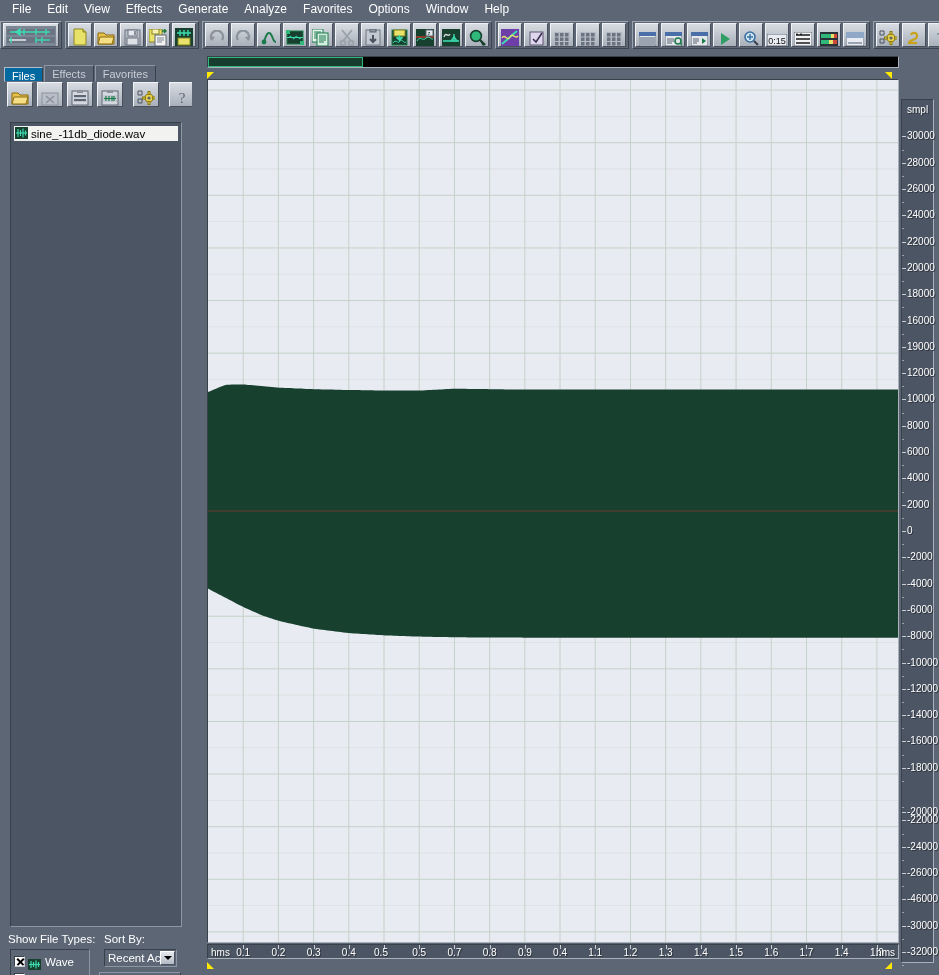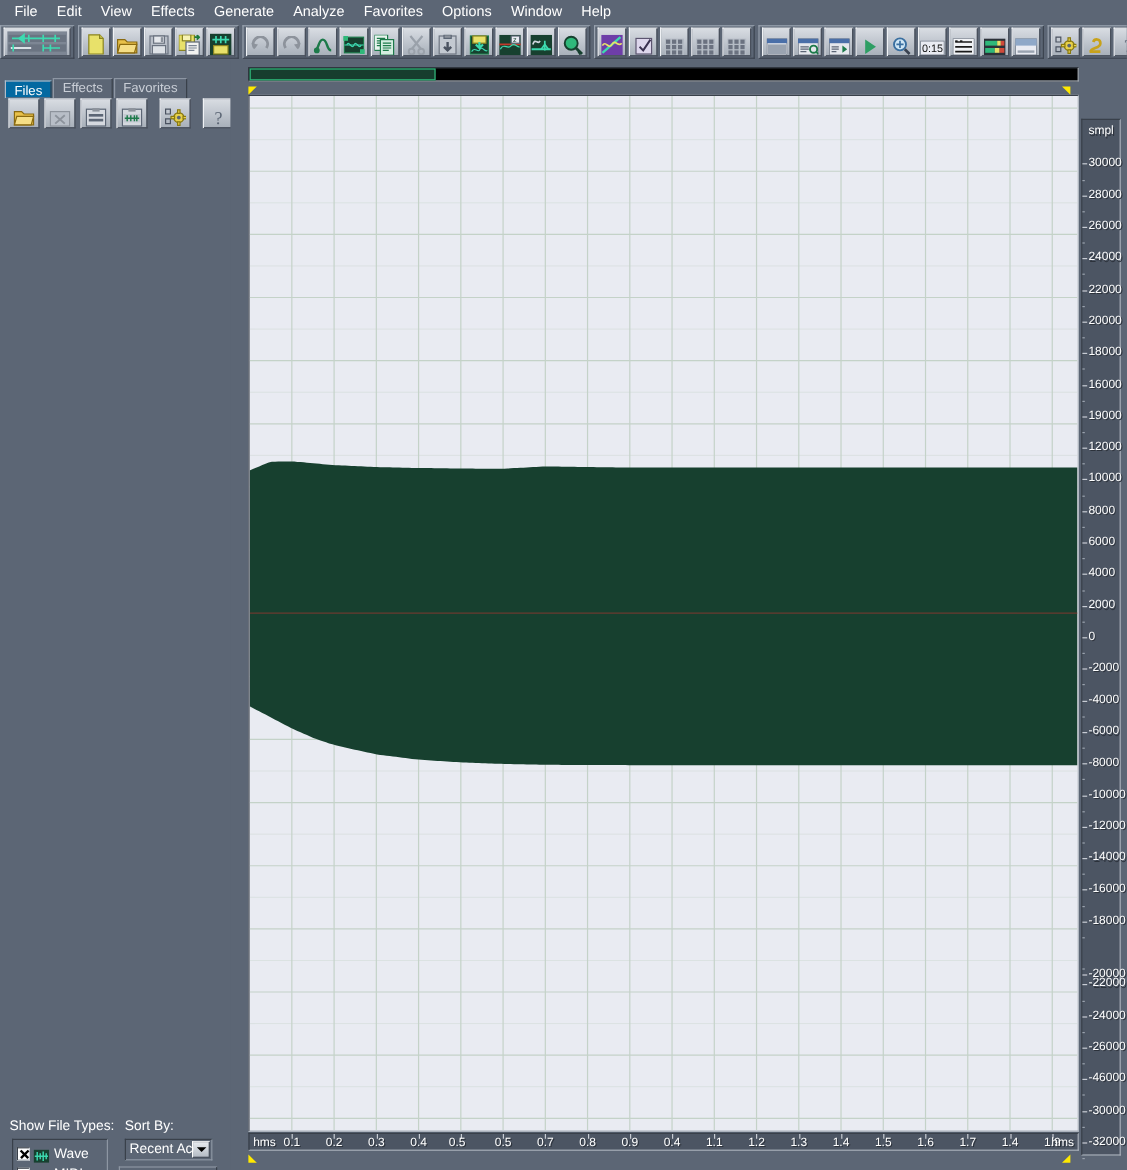--- a/index.html
+++ b/index.html
@@ -590,20 +590,32 @@
         </svg>
       </div>
       <div class="gap"></div>
       <div class="tb-btn">
         <svg width="14" height="16" viewBox="0 0 14 16">
           <text x="7" y="13" font-size="15" text-anchor="middle" fill="#5c6675" font-family="Liberation Serif">?</text>
         </svg>
       </div>
     </div>
 
+    <div class="filelist">
+      <div class="file-row">
+        <span>
+          <svg width="13" height="12" viewBox="0 0 13 12">
+            <rect x="0" y="0" width="13" height="12" fill="#17402f"></rect>
+            <path d="M1 6 H12" stroke="#3ddab0" stroke-width="1.2"></path>
+            <path d="M3 2 v8 M5.5 3 v6 M8 1.5 v9 M10.5 3.5 v5" stroke="#3ddab0" stroke-width="1.2"></path>
+          </svg>
+        </span>
+        <span class="fname">sine_-11db_diode.wav</span>
+      </div>
+    </div>
 
     <div class="sft-label">Show File Types:</div>
     <div class="sort-label">Sort By:</div>
 
     <div class="sft-box">
       <div class="cb-row">
         <span class="cb"></span>
         <span class="cb-ico">
           <svg width="13" height="11" viewBox="0 0 13 11">
             <rect x="0" y="0" width="13" height="11" fill="#17402f"></rect>

